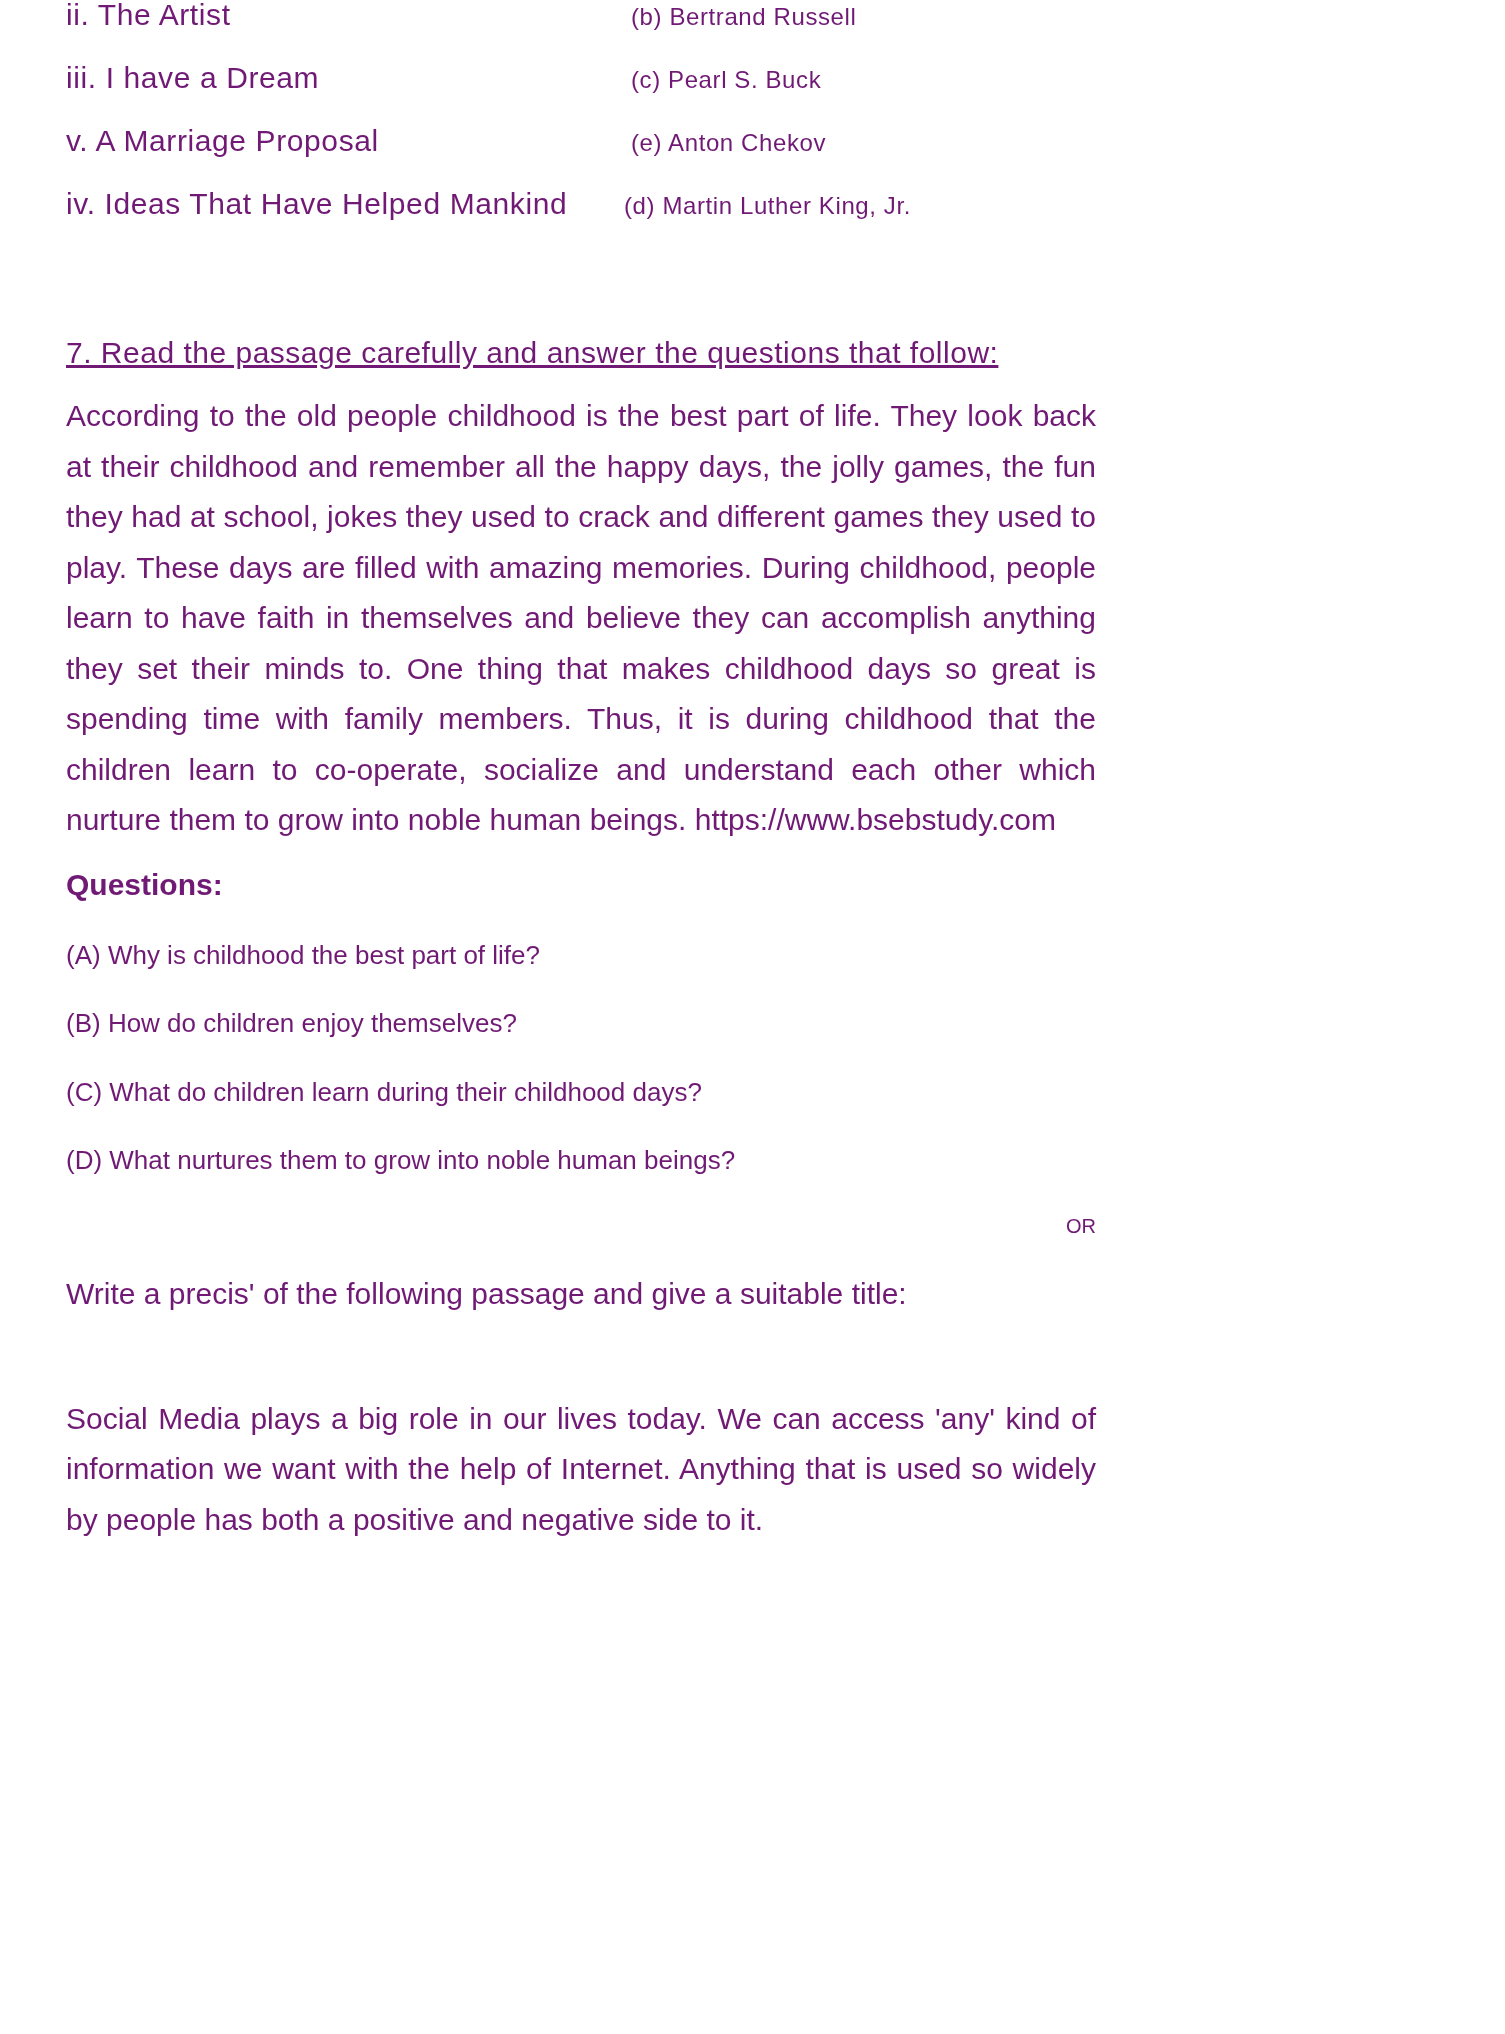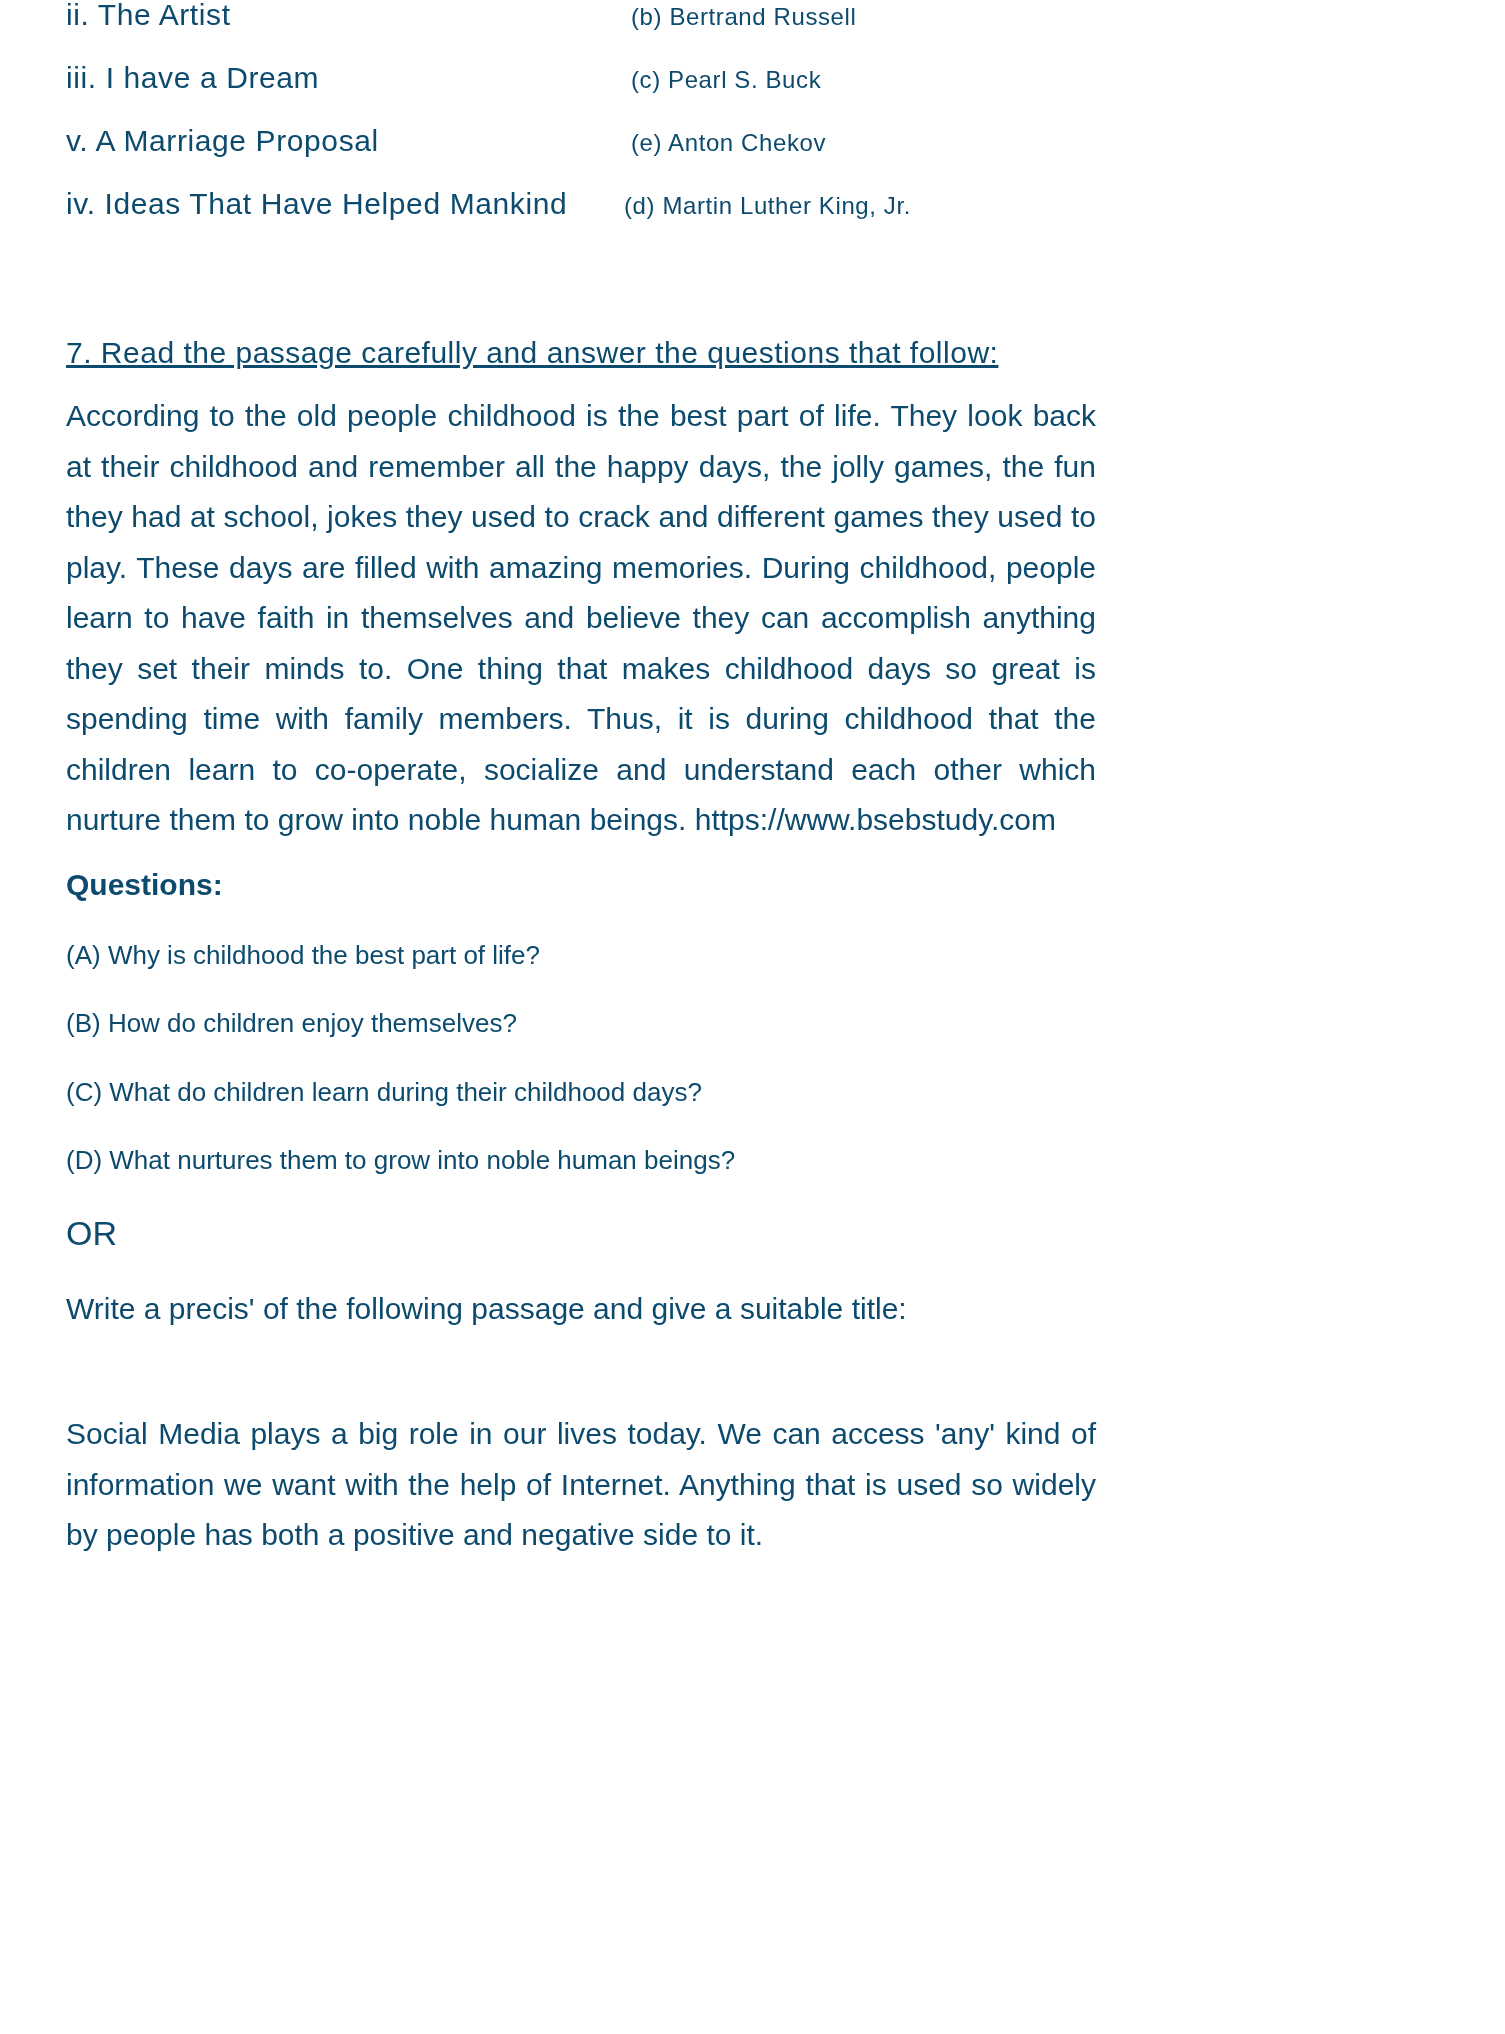--- a/index.html
+++ b/index.html
@@ -8,21 +8,21 @@
     background: #ffffff;
   }
   .page {
     position: relative;
     width: 1505px;
     height: 2034px;
     background: #ffffff;
     margin: 0 auto;
     overflow: hidden;
     font-family: "Liberation Sans", sans-serif;
-    color: #0c4a6e;
+    color: #701a75;
   }
   .content {
     position: absolute;
     left: 66px;
     top: 0;
     width: 1030px;
   }
 
   
   .match-list {
@@ -80,22 +80,22 @@
     line-height: 1.1;
   }
 
   .q-item {
     font-size: 26px;
     line-height: 1.1;
     white-space: nowrap;
   }
 
   .or-line {
-    font-size: 34px;
-    text-align: left;
+    font-size: 20px;
+    text-align: right;
     line-height: 1.1;
     width: 1030px;
   }
 
   .plain-line {
     font-size: 30px;
     line-height: 1.1;
     white-space: nowrap;
   }
 </style>

